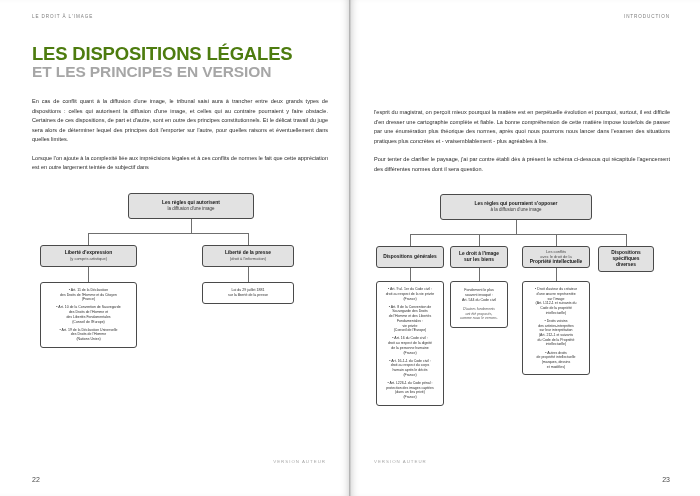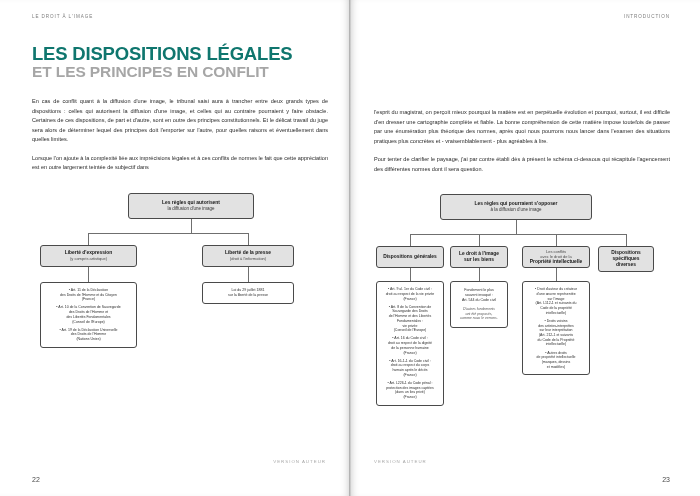--- a/index.html
+++ b/index.html
@@ -53,21 +53,21 @@
     color: #7d7d7d;
     text-transform: uppercase;
     margin-bottom: 26px;
   }
   .runhead.right { text-align: right; }
 
   h1.title-main {
     font-size: 18.5px;
     font-weight: bold;
     letter-spacing: -0.2px;
-    color: #0f766e;
+    color: #4d7c0f;
     margin: 0;
     line-height: 1.02;
   }
   h1.title-sub {
     font-size: 15.5px;
     font-weight: bold;
     letter-spacing: -0.1px;
     color: #a6a6a6;
     margin: 0 0 17px 0;
     line-height: 1.05;
@@ -178,21 +178,21 @@
 </head>
 <body>
 
 <div class="spread">
 
   <div class="page page-left">
 
     <div class="runhead">LE DROIT À L'IMAGE</div>
 
     <h1 class="title-main">LES DISPOSITIONS LÉGALES</h1>
-    <h1 class="title-sub">ET LES PRINCIPES EN CONFLIT</h1>
+    <h1 class="title-sub">ET LES PRINCIPES EN VERSION</h1>
 
 
     <p class="body-text">En cas de conflit quant à la diffusion d'une image, le tribunal saisi aura à trancher entre deux grands types de dispositions : celles qui autorisent la diffusion d'une image, et celles qui au contraire pourraient y faire obstacle. Certaines de ces dispositions, de part et d'autre, sont en outre des principes constitutionnels. Et le délicat travail du juge sera alors de déterminer lequel des principes doit l'emporter sur l'autre, pour quelles raisons et éventuellement dans quelles limites.</p>
     <p class="body-text">Lorsque l'on ajoute à la complexité liée aux imprécisions légales et à ces conflits de normes le fait que cette appréciation est en outre largement teintée de subjectif dans</p>
 
     <div class="diagram" style="height:245px;">
 
       <div class="node shaded" style="left:96px; top:6px; width:126px; height:26px; display:flex; flex-direction:column; justify-content:center;">
         <span class="n-title">Les règles qui autorisent</span>
         <span class="n-sub">la diffusion d'une image</span>

